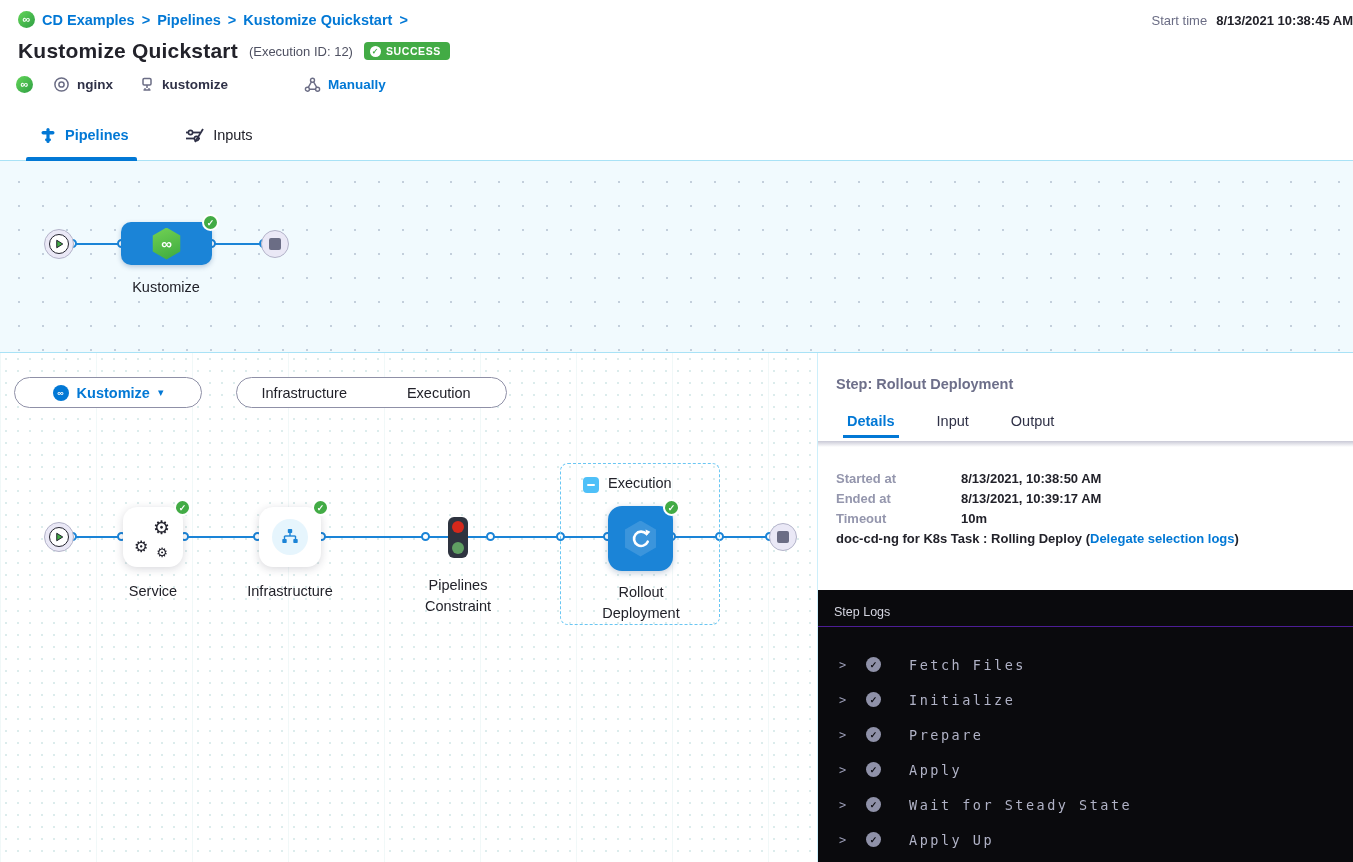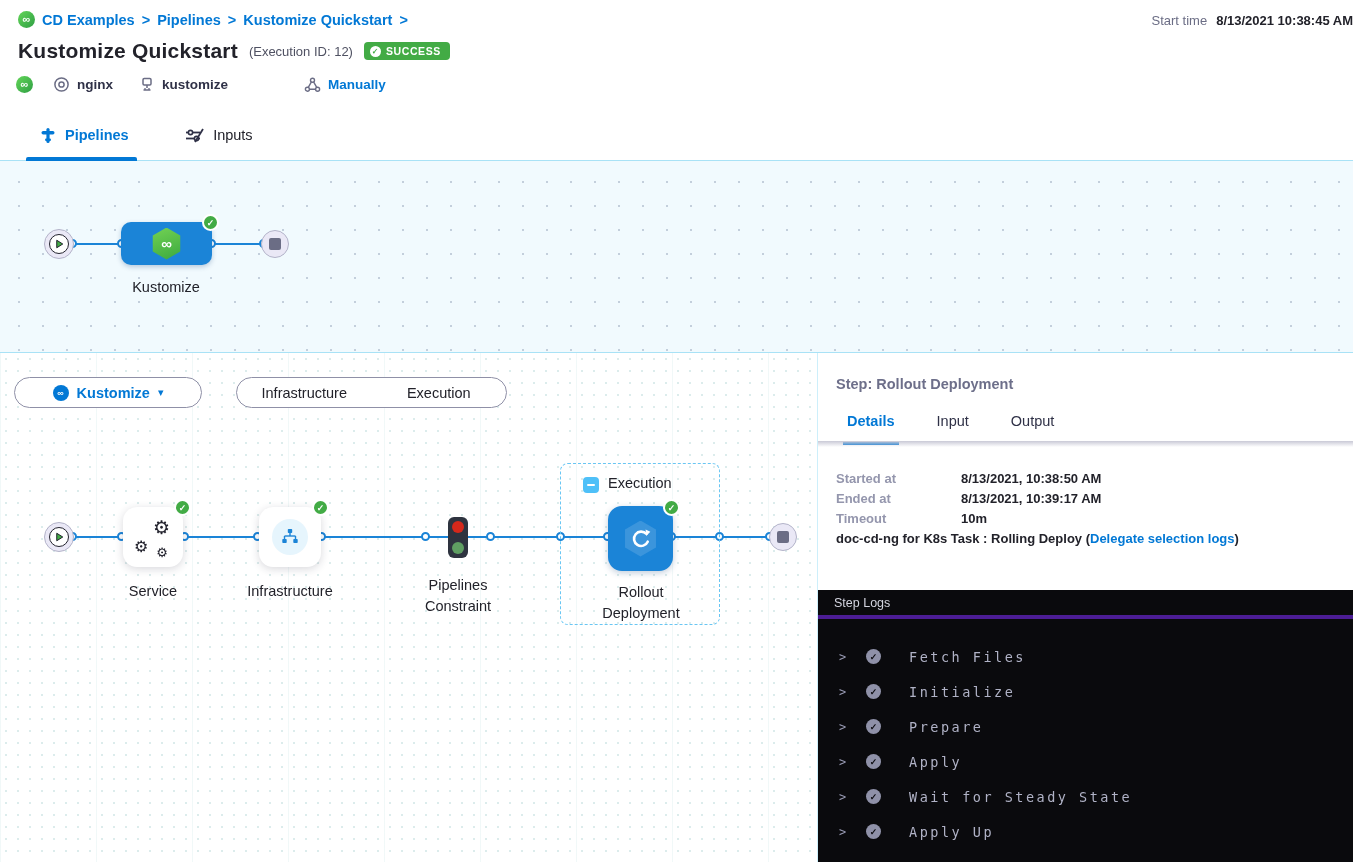--- a/index.html
+++ b/index.html
@@ -110,35 +110,35 @@
                   background:#1b84d7; display:flex; align-items:center; justify-content:center;
                   box-shadow:0 2px 6px rgba(10,60,120,.25); }
   .rollout-node .hexbg { position:absolute; width:36px; height:36px; background:rgba(255,255,255,.14);
                          clip-path:polygon(50% 0%,93% 25%,93% 75%,50% 100%,7% 75%,7% 25%); }
 
   
   #panel { position:absolute; top:353px; left:817px; width:536px; height:509px; background:#fff;
            border-left:1px solid #cdeffb; }
   .panel-title { position:absolute; left:18px; top:23px; font-size:14.5px; font-weight:700; color:#6d6f8a; }
   .panel-tabs { position:absolute; left:29px; top:60px; display:flex; gap:42px; font-size:14.5px; }
-  .ptab { position:relative; padding-bottom:16px; color:#2f3147; cursor:pointer; }
+  .ptab { position:relative; padding-bottom:9px; color:#2f3147; cursor:pointer; }
   .ptab.active { color:#0278d5; font-weight:600; }
   .ptab.active::after { content:''; position:absolute; left:-4px; right:-4px; bottom:0; height:3px; background:#0278d5; }
   .panel-divider { position:absolute; left:0; top:88px; width:536px; height:6px;
                    background:linear-gradient(#c9c9d6, rgba(201,201,214,0)); }
   .details-rows { position:absolute; left:18px; top:116px; font-size:13px; line-height:20px; }
   .drow { display:flex; }
   .drow .dlabel { width:125px; color:#9496ad; font-weight:700; }
   .drow .dvalue { color:#22222a; font-weight:700; }
   .dlink { color:#0278d5; font-weight:700; cursor:pointer; }
 
   
   #steplogs { position:absolute; left:0; top:237px; width:536px; height:272px; background:#0a0a0d; }
   .logs-header { height:29px; display:flex; align-items:center; padding:0 16px;
-                 border-bottom:4px solid #4c1d95; color:#d4d5e0; font-size:12.5px; }
+                 border-bottom:1px solid #4c1d95; color:#d4d5e0; font-size:12.5px;margin-top:8px; }
   .log-rows { padding-top:20px; }
   .log-row { height:35px; display:flex; align-items:center; cursor:pointer; }
   .log-chevron { width:12px; margin-left:21px; color:#9a9cb5; font-size:12px;
                  font-family:"DejaVu Sans Mono", monospace; }
   .log-check { width:15px; height:15px; margin-left:15px; border-radius:50%; background:#8f91a8;
                color:#0a0a0d; font-size:9px; font-weight:900;
                display:flex; align-items:center; justify-content:center; }
   .log-label { margin-left:28px; color:#b0b2c6; font-size:13.5px; letter-spacing:2.5px;
                font-family:"DejaVu Sans Mono", monospace; }
 </style>

